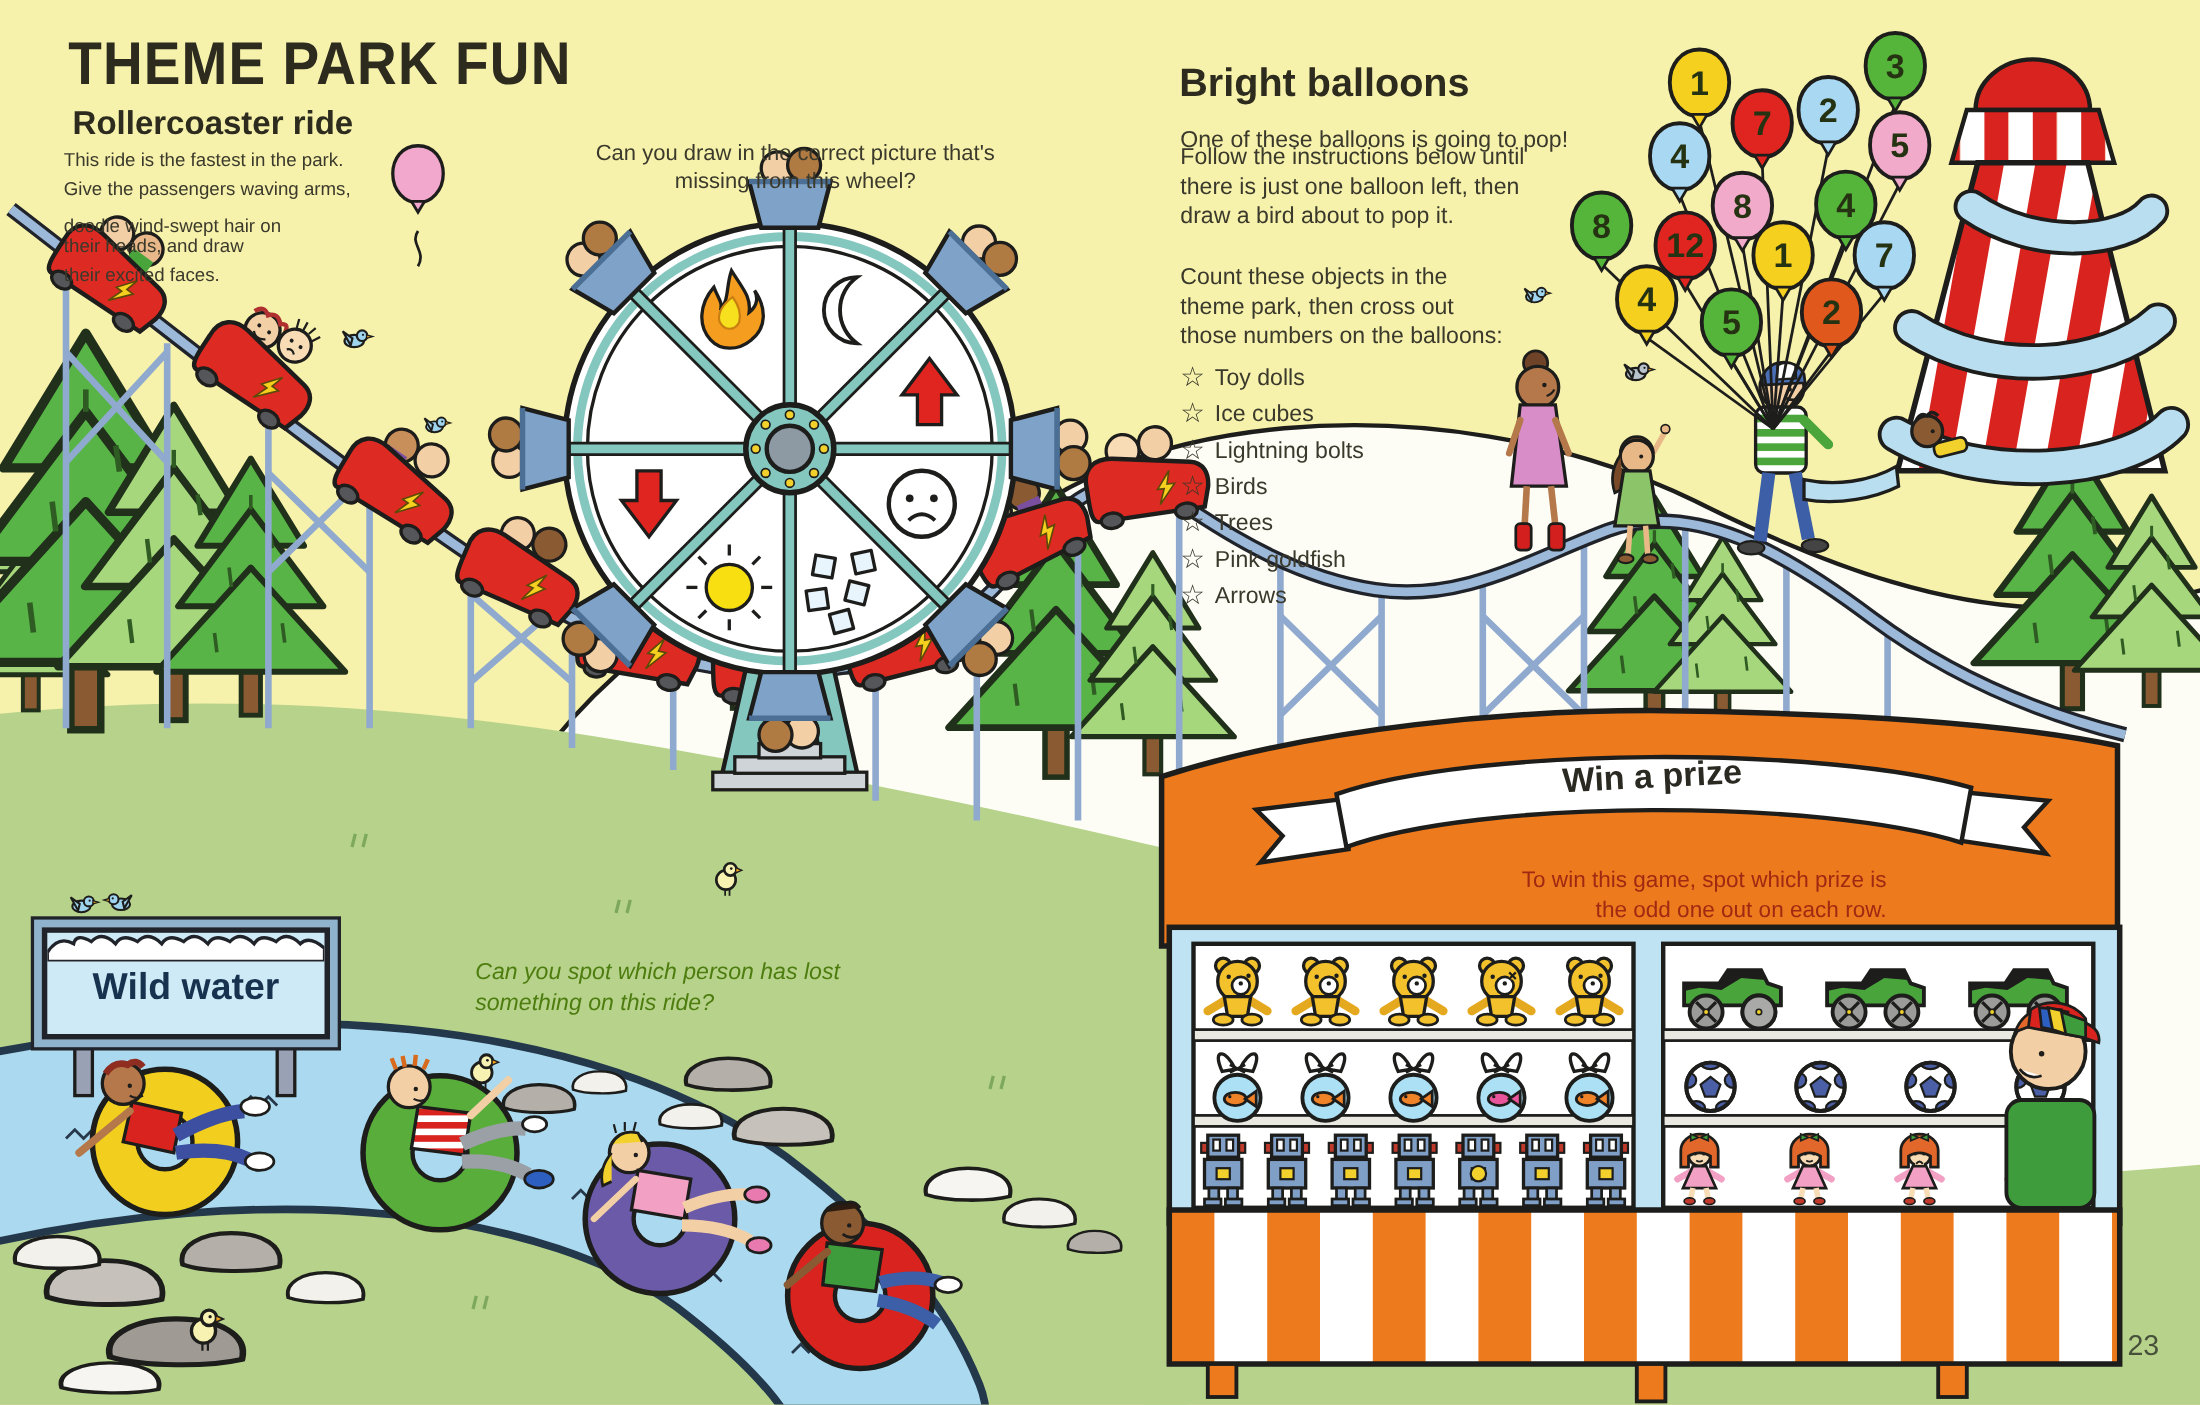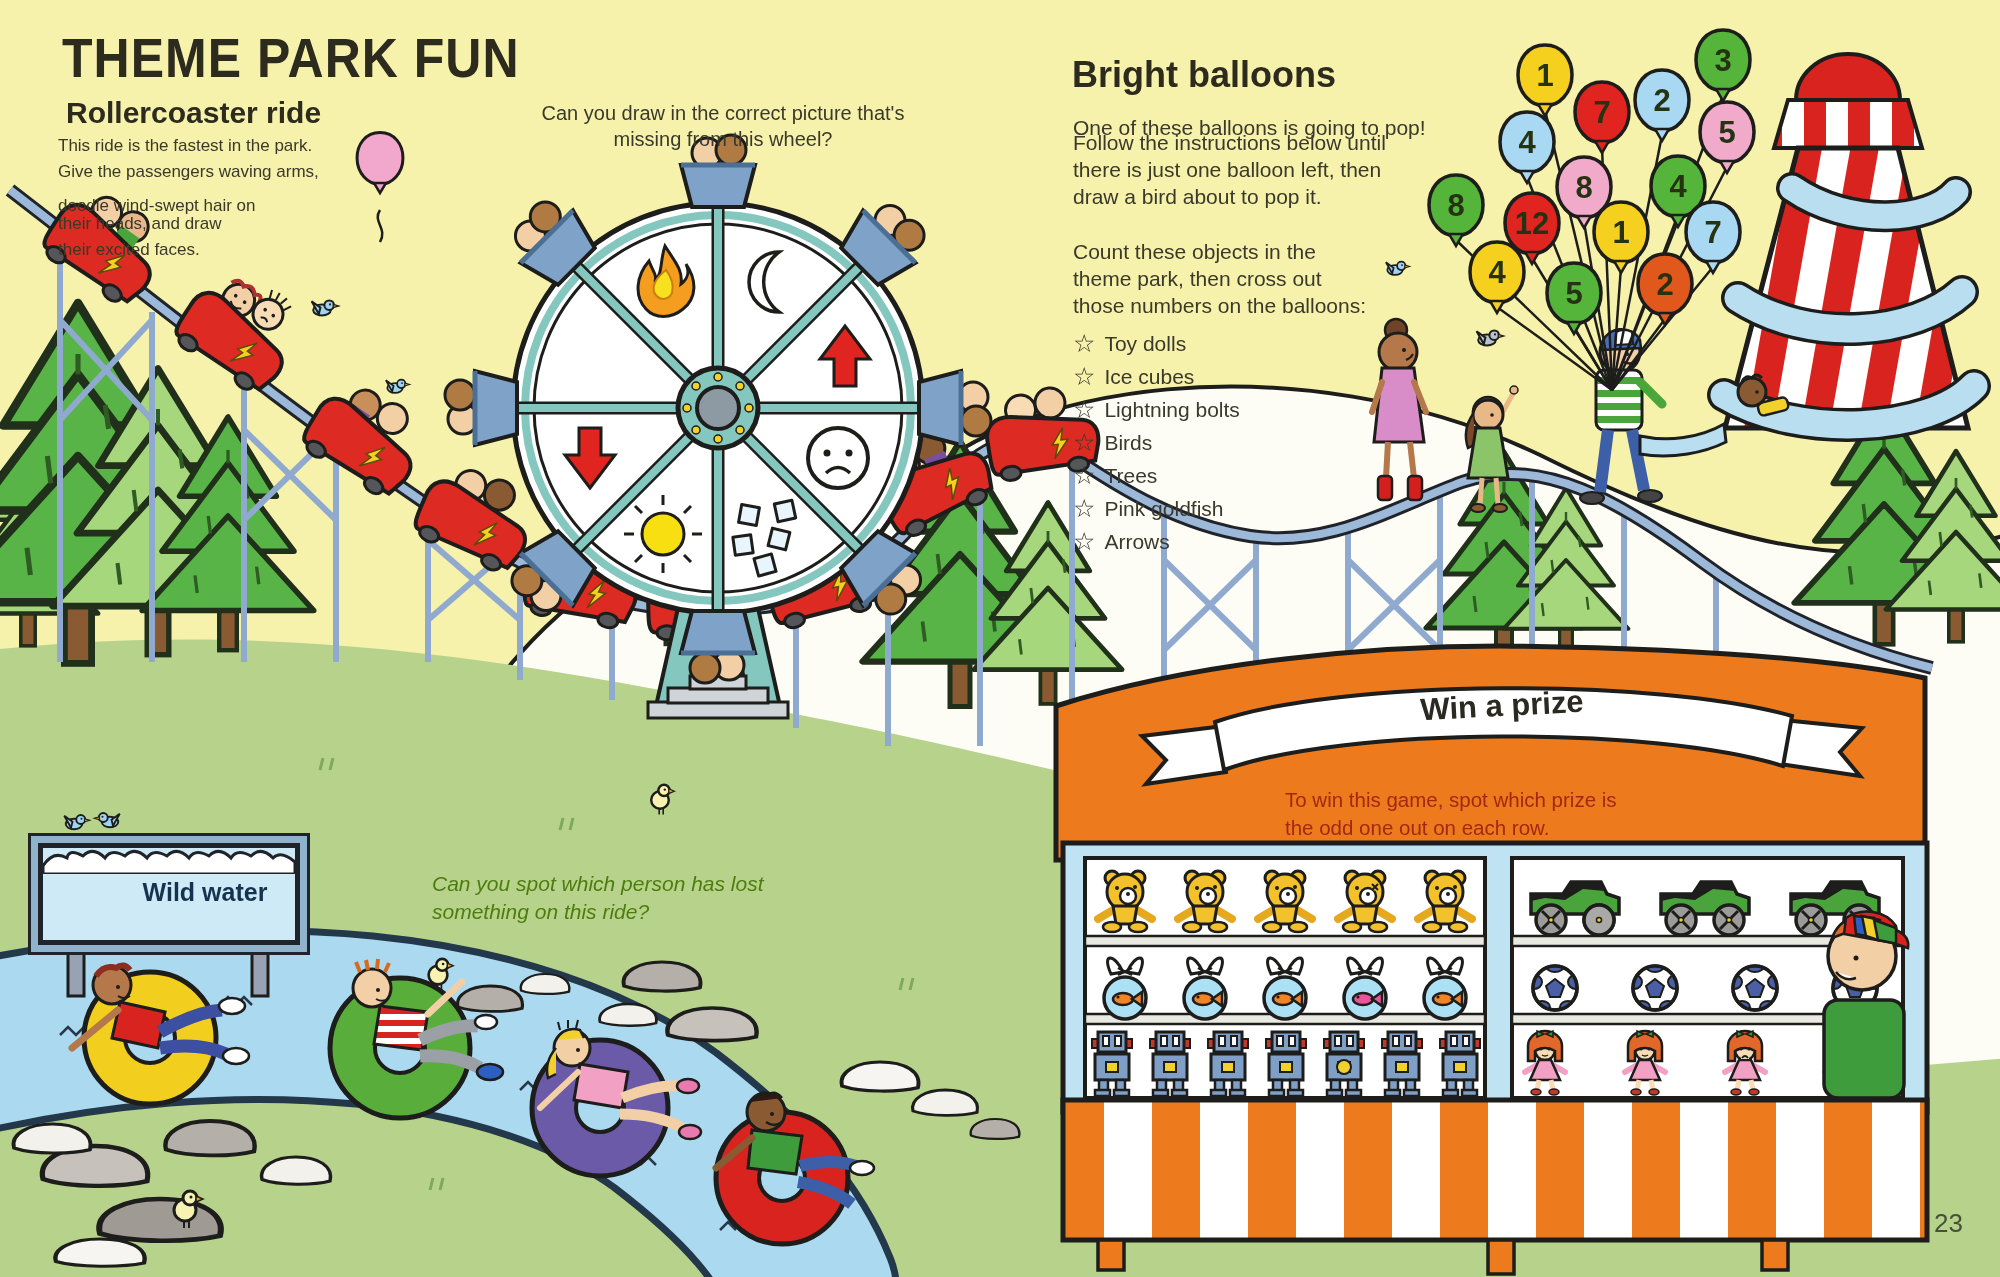--- a/index.html
+++ b/index.html
@@ -4,31 +4,31 @@
 <style>
   html,body{margin:0;padding:0;background:#888;}
   #stage{position:relative;width:2000px;height:1277px;overflow:hidden;background:#f6f1ab;font-family:"Liberation Sans",sans-serif;}
   #scene{position:absolute;left:0;top:0;}
   .t{position:absolute;color:#3a392b;white-space:nowrap;z-index:5;}
   .hd{font-weight:800;color:#2c2b1e;}
   #title{left:62px;top:26px;font-size:50px;font-weight:800;letter-spacing:1px;color:#2c2b1e;transform:scaleY(1.1);transform-origin:top left;}
   #rc-h{left:66px;top:96px;font-size:30px;}
   .rc-line{left:58px;width:382px;font-size:17px;}
   #sp-h{left:556px;top:54px;width:334px;text-align:center;font-size:31px;}
-  .sp-line{left:536px;width:374px;text-align:center;font-size:20px;}
+  .sp-line{left:536px;width:374px;text-align:center;font-size:20px;margin-top:26px;}
   #bb-h{left:1072px;top:54px;font-size:36px;}
   .bb-line{left:1073px;font-size:21px;}
   .bb-item{left:1073px;font-size:21px;display:flex;align-items:center;gap:9px;}
   .star{font-size:25px;color:#3a392b;line-height:1;}
   #ww-sign{position:absolute;left:38px;top:843px;width:252px;height:92px;background:#cfeaf7;border:5px solid #20242a;box-shadow:0 0 0 7px #8fb3cc,0 0 0 10px #20242a;z-index:5;}
   #ww-sign .wave{position:absolute;left:0;top:0;}
-  #ww-label{position:absolute;left:0;top:30px;width:100%;text-align:center;font-size:25px;font-weight:800;color:#17324e;padding-left:36px;}
+  #ww-label{position:absolute;left:0;top:30px;width:100%;text-align:center;font-size:34px;font-weight:800;color:#17324e;}
   .ww-q{left:432px;font-size:21px;color:#4d7c0f;font-style:italic;}
   #banner-text{left:1352px;top:688px;width:300px;text-align:center;font-size:31px;font-weight:800;color:#2a2a22;transform:rotate(-3deg);}
-  .instr{left:1285px;width:430px;text-align:left;font-size:20.5px;color:#a02912;}
+  .instr{left:1285px;width:430px;text-align:right;font-size:20.5px;color:#a02912;}
   .pg{font-size:26px;color:#46503a;}
 </style>
 </head>
 <body>
 
 <div id="stage">
 
 <svg id="scene" width="2000" height="1277" viewBox="0 0 2000 1277">
 <defs>
   <pattern id="ow" width="96" height="20" patternUnits="userSpaceOnUse">

